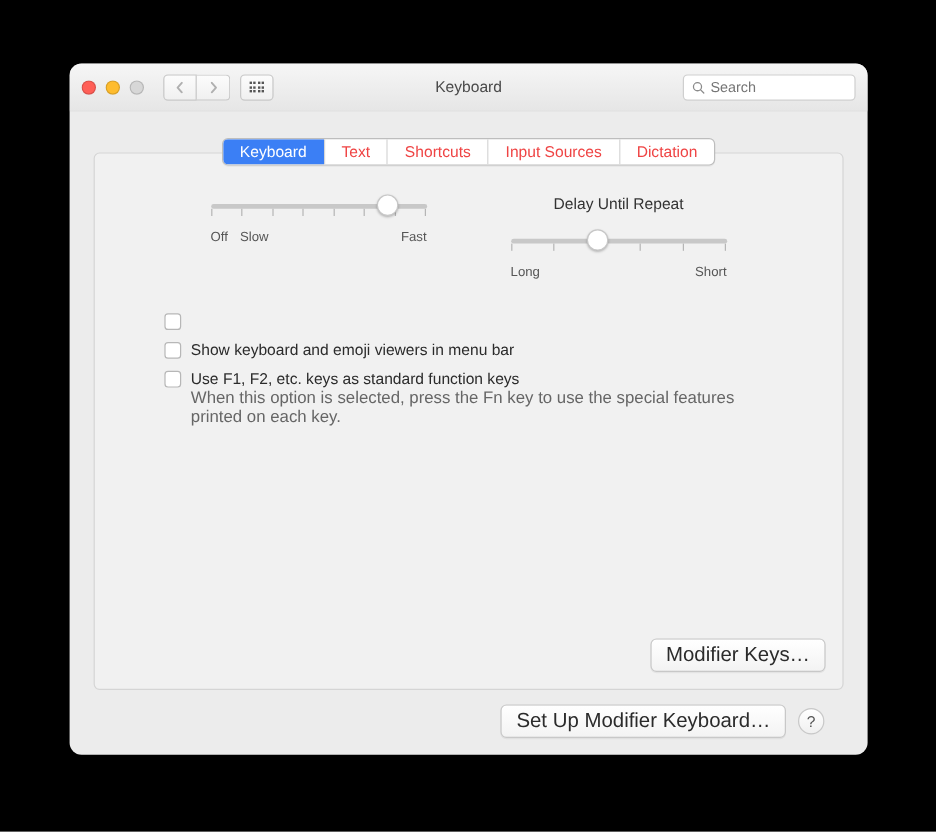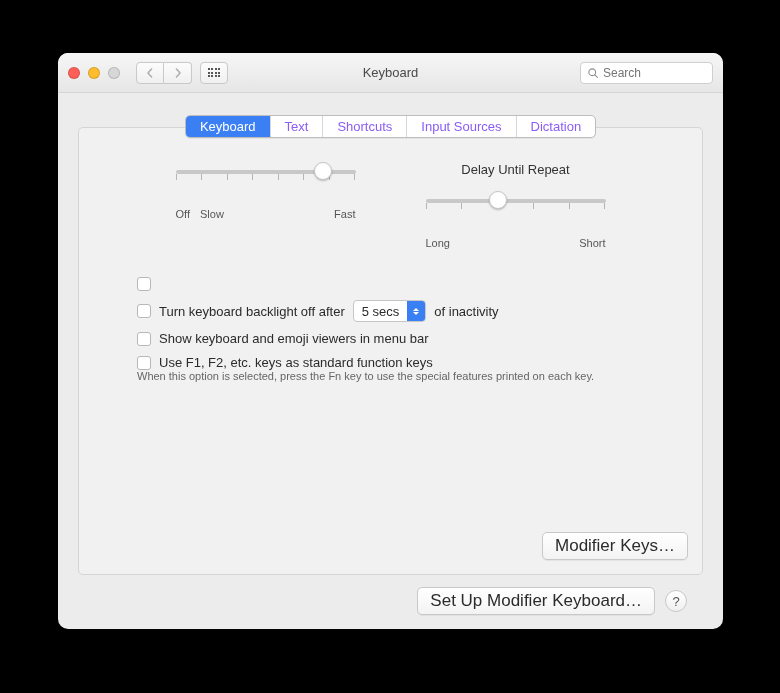--- a/index.html
+++ b/index.html
@@ -31,66 +31,66 @@
   .gridbtn {
     width: 28px; height: 22px; margin-left: 8px;
     background: linear-gradient(#fcfcfc,#f0f0f0);
     border: 1px solid #c9c9c9; border-radius:4px;
     display:flex;align-items:center;justify-content:center;
   }
   .gridicon { display:grid; grid-template-columns:repeat(4,2px); grid-template-rows:repeat(3,2px); gap:1.5px; }
   .gridicon span { background:#555; width:2px; height:2px; }
   .title { position:absolute; left:0; right:0; text-align:center; font-size:13px; color:#4a4a4a; pointer-events:none; }
   .search {
-    margin-left:auto; width:133px; height:22px; background:#fff; border:1px solid #cfcfcf;
+    margin-left:auto; width:144px; height:22px; background:#fff; border:1px solid #cfcfcf;
     border-radius:4px; display:flex; align-items:center; padding:0 6px; gap:4px;
   }
   .searchicon svg { width:12px; height:12px; display:block; }
   .search input { border:none; outline:none; font-size:12px; width:100%; color:#8a8a8a; background:transparent; }
 
   .body { flex:1; padding:22px 20px 14px 20px; display:flex; flex-direction:column; }
   .tabs { display:flex; justify-content:center; position:relative; z-index:2; }
   .segmented { display:flex; border:1px solid #bdbdbd; border-radius:5px; overflow:hidden; font-size:13px; background:#fff; box-shadow: 0 1px 0 rgba(0,0,0,.05); }
-  .segmented .seg { padding:3px 14px; border-left:1px solid #d6d6d6; color:#8b5cf6; cursor:default; }
+  .segmented .seg { padding:3px 14px; border-left:1px solid #d6d6d6; color:#ef4444; cursor:default; }
   .segmented .seg:first-child { border-left:none; }
   .segmented .seg.active { background:#3b7ff5; color:#fff; }
 
   .panel {
     margin-top:-11px; flex:1;
     border:1px solid #d5d5d5; background:#f1f1f1; border-radius:5px;
     padding:34px 50px 16px 50px; display:flex; flex-direction:column; position:relative;
   }
   .sliders { display:flex; gap:70px; justify-content:center; margin-bottom:28px; }
   .slcol { width:180px; text-align:center; }
   .slcol .lab { font-size:13px; color:#333; margin-bottom:14px; }
   .track { position:relative; height:20px; }
   .rail { position:absolute; left:0; right:0; top:8px; height:4px; background:#c8c8c8; border-radius:2px; }
   .ticks { position:absolute; left:0; right:0; top:12px; display:flex; justify-content:space-between; }
   .ticks span { width:1px; height:6px; background:#b5b5b5; }
   .knob {
     position:absolute; top:0; width:18px; height:18px; border-radius:50%;
     background:#fff; border:1px solid #c7c7c7; box-shadow:0 1px 2px rgba(0,0,0,.25);
     transform:translateX(-50%);
   }
-  .sllabels { display:flex; justify-content:space-between; font-size:11px; color:#565656; margin-top:26px; }
+  .sllabels { display:flex; justify-content:space-between; font-size:11px; color:#565656; margin-top:10px; }
   .sllabels .inset { margin-left:10px; }
 
   .checks { margin-left:8px; }
   .row { display:flex; align-items:center; font-size:13px; color:#2b2b2b; margin-bottom:9px; gap:8px; flex-wrap:wrap; }
   .chk { width:14px; height:14px; border:1px solid #b7b7b7; border-radius:3px; background:#fff; flex-shrink:0; box-shadow: inset 0 1px 0 rgba(255,255,255,.7); }
   .select {
     display:flex; align-items:center; height:22px; border:1px solid #c6c6c6; border-radius:4px;
     background:#fff; overflow:hidden; font-size:13px;
   }
   .select .sval { padding:0 8px; }
   .select .sarr { width:18px; height:100%; background:#3b7ff5; display:flex;flex-direction:column;align-items:center;justify-content:center; gap:1px; }
   .select .sarr span { width:0;height:0;border-left:3px solid transparent;border-right:3px solid transparent; }
   .select .sarr .up { border-bottom:3px solid #fff; }
   .select .sarr .dn { border-top:3px solid #fff; }
-  .hint { font-size:11px; color:#666; margin-top:-4px; }
+  .hint { font-size:14px; color:#666; margin-left:22px; margin-top:-4px; }
 
   .modrow { position:absolute; right:14px; bottom:14px; }
   .btn {
     background:linear-gradient(#fff,#f3f3f3); border:1px solid #c8c8c8; border-radius:5px;
     padding:3px 12px; font-size:17px; color:#2b2b2b; box-shadow:0 1px 0 rgba(0,0,0,.05);
   }
 
   .footer { display:flex; align-items:center; justify-content:flex-end; gap:10px; padding:12px 16px 0 0; }
   .help { width:22px;height:22px;border-radius:50%;border:1px solid #c8c8c8;background:linear-gradient(#fff,#f0f0f0);display:flex;align-items:center;justify-content:center;font-size:13px;color:#555; }
 </style>
@@ -200,32 +200,20 @@
           </div>
         </div>
       </div>
 
       <div class="checks">
         <div class="row">
           <div class="chk"></div>
         </div>
         <div class="row">
           <div class="chk"></div>
-          <span>Turn keyboard backlight off after</span>
-          <div class="select">
-            <span class="sval">5 secs</span>
-            <div class="sarr">
-                <span class="up"></span>
-                <span class="dn"></span>
-              </div>
-          </div>
-          <span>of inactivity</span>
-        </div>
-        <div class="row">
-          <div class="chk"></div>
           <span>Show keyboard and emoji viewers in menu bar</span>
         </div>
         <div class="row" style="margin-bottom:4px">
           <div class="chk"></div>
           <span>Use F1, F2, etc. keys as standard function keys</span>
         </div>
         <div class="hint">When this option is selected, press the Fn key to use the special features printed on each key.</div>
       </div>
 
       <div class="modrow">

